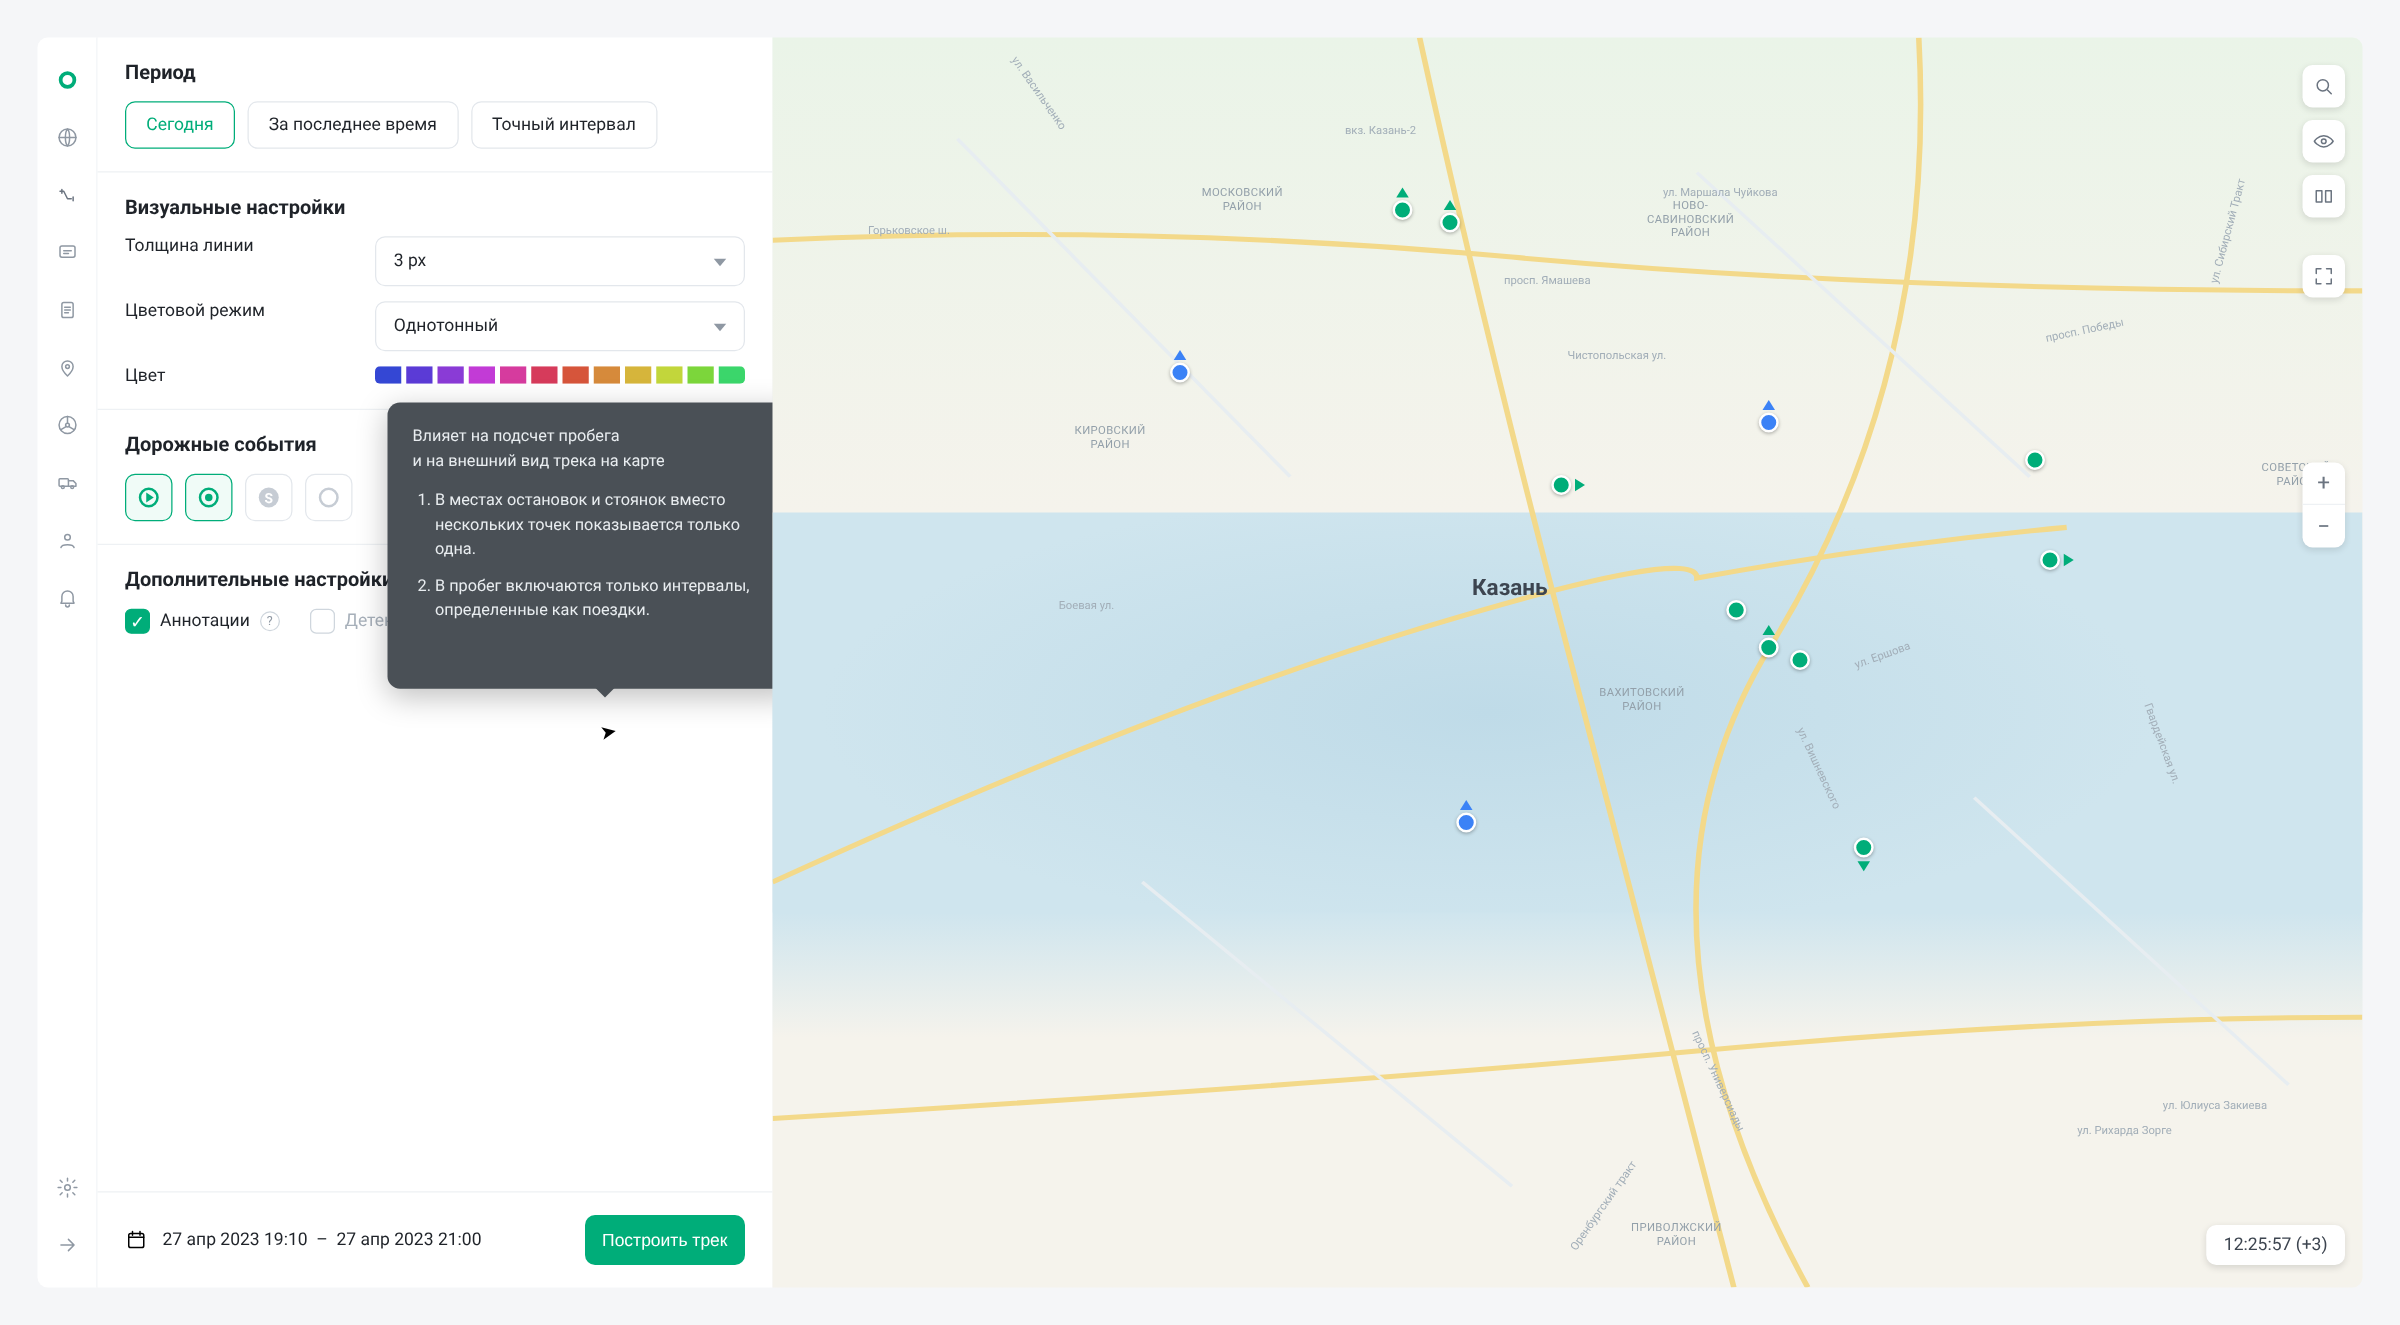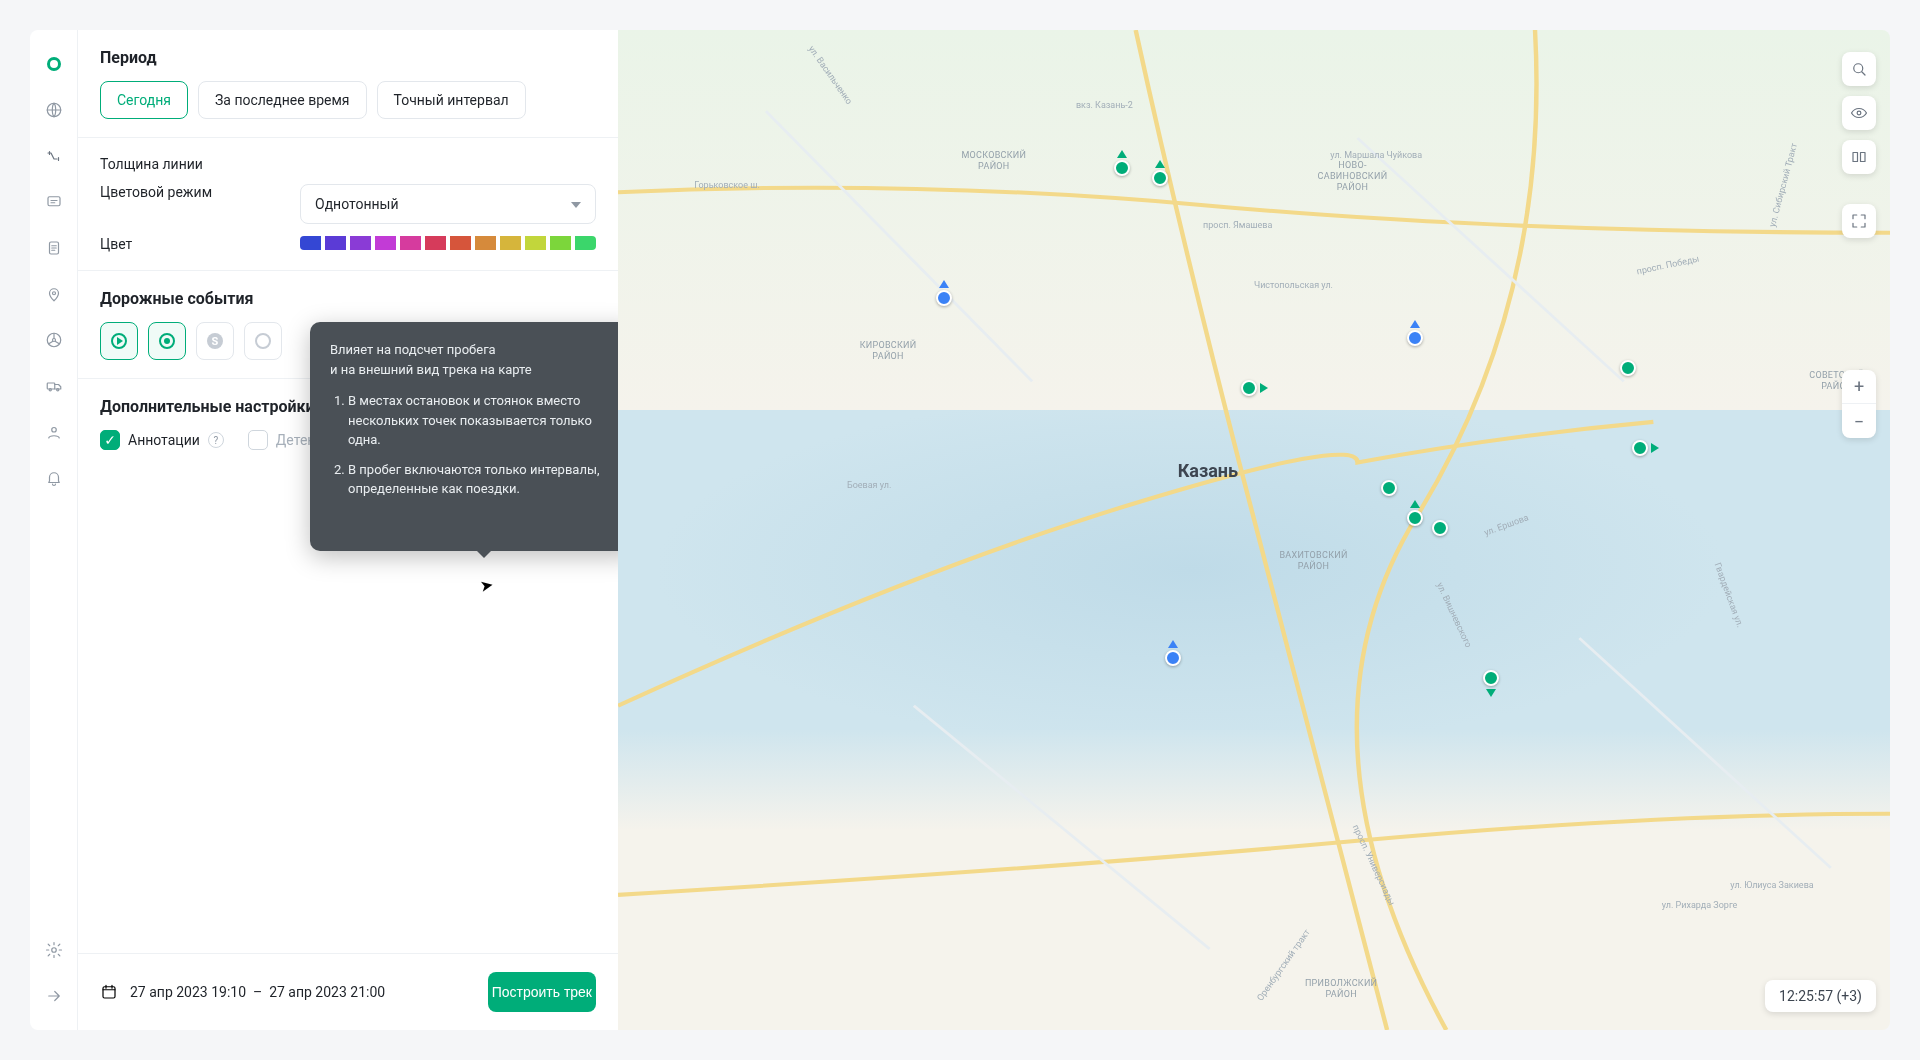--- a/index.html
+++ b/index.html
@@ -52,21 +52,21 @@
 
 .tooltip { position: absolute; left: 232px; top: 292px; width: 328px; background: #4a5056; color: #e9edf0; border-radius: 10px; padding: 18px 20px 20px; font-size: 13px; line-height: 1.5; box-shadow: 0 6px 24px rgba(0,0,0,.25); }
 .tooltip::after { content: ""; position: absolute; bottom: -7px; left: 166px; width: 0; height: 0; border-left: 8px solid transparent; border-right: 8px solid transparent; border-top: 8px solid #4a5056; }
 .tooltip .tt-head { margin-bottom: 12px; }
 .tooltip ol { padding-left: 18px; margin-bottom: 32px; }
 .tooltip ol li { margin-bottom: 10px; }
 .cursor { position: absolute; left: 402px; top: 546px; font-size: 16px; transform: rotate(-10deg); }
 
 .footer { margin-top: auto; padding: 18px 22px; display: flex; align-items: center; gap: 12px; border-top: 1px solid #eef1f4; }
 .footer .dates { font-size: 14px; color: #1f2329; flex: 1; }
-.btn-primary { height: 40px; padding: 0 4px; background: #00ad79; color: #fff; border: none; border-radius: 8px; font-size: 14px; cursor: pointer; }
+.btn-primary { height: 40px; padding: 0 14px; background: #00ad79; color: #fff; border: none; border-radius: 8px; font-size: 14px; cursor: pointer; }
 
 
 .map { flex: 1; position: relative; border-radius: 0 8px 8px 0; overflow: hidden; background: linear-gradient(180deg, #eaf4e8 0%, #f5f3ec 38%, #cfe5ee 55%, #cfe5ee 70%, #f5f3ec 80%); }
 .map::before { content: ""; position: absolute; left: 0; right: 0; top: 38%; height: 32%; background: radial-gradient(ellipse 60% 80% at 45% 50%, #bfdbe8 0%, #cfe5ee 70%); }
 .map-roads { position: absolute; inset: 0; }
 .map-roads svg { width: 100%; height: 100%; }
 .city-label { position: absolute; font-size: 18px; font-weight: 700; color: #3d4550; }
 .dist-label { position: absolute; font-size: 9px; color: #93a0aa; text-transform: uppercase; letter-spacing: .3px; text-align: center; line-height: 1.2; }
 .road-label { position: absolute; font-size: 9px; color: #a2aeb8; white-space: nowrap; }
 .marker { position: absolute; width: 16px; height: 16px; border-radius: 50%; border: 2px solid #fff; box-shadow: 0 1px 3px rgba(0,0,0,.3); }
@@ -174,22 +174,28 @@
     <div class="panel-row">
       <div class="row-title">Период</div>
       <div class="seg">
         <div class="seg-btn active">Сегодня</div>
         <div class="seg-btn">За последнее время</div>
         <div class="seg-btn">Точный интервал</div>
       </div>
     </div>
 
     <div class="panel-row">
+      <div class="row-title">Визуальные настройки</div>
       <div class="kv">
           <div class="kv-label">Толщина линии</div>
+          <div class="kv-val">
+            <div class="sel">
+              <span>3 px</span>
+            </div>
+          </div>
         </div>
       <div class="kv">
           <div class="kv-label">Цветовой режим</div>
           <div class="kv-val">
             <div class="sel">
               <span>Однотонный</span>
             </div>
           </div>
         </div>
       <div class="kv">

